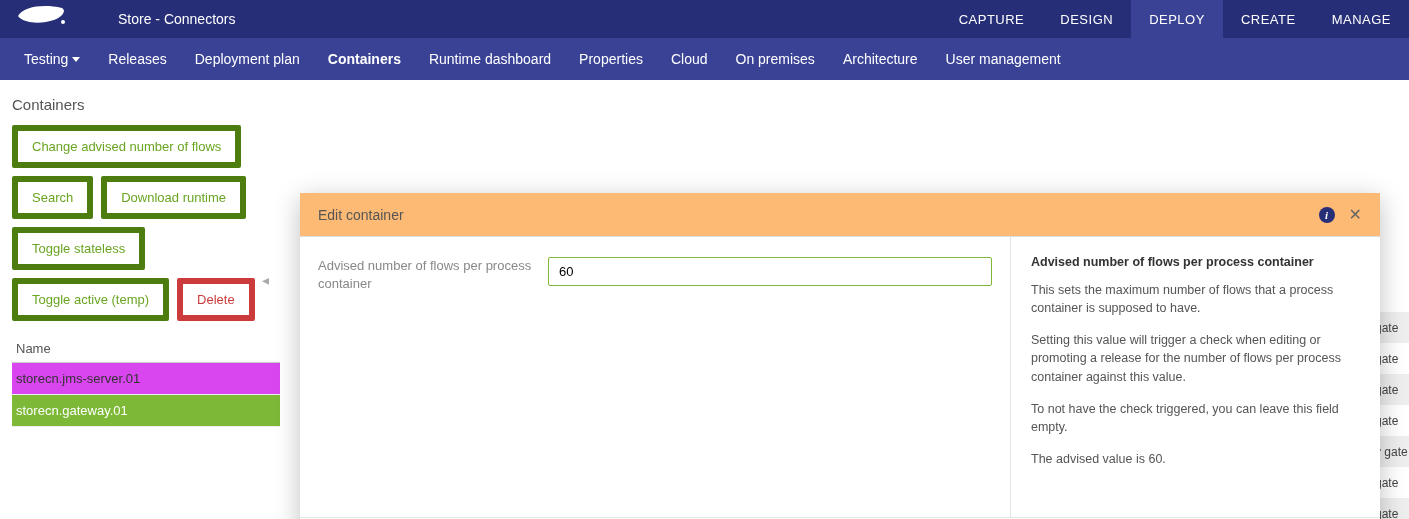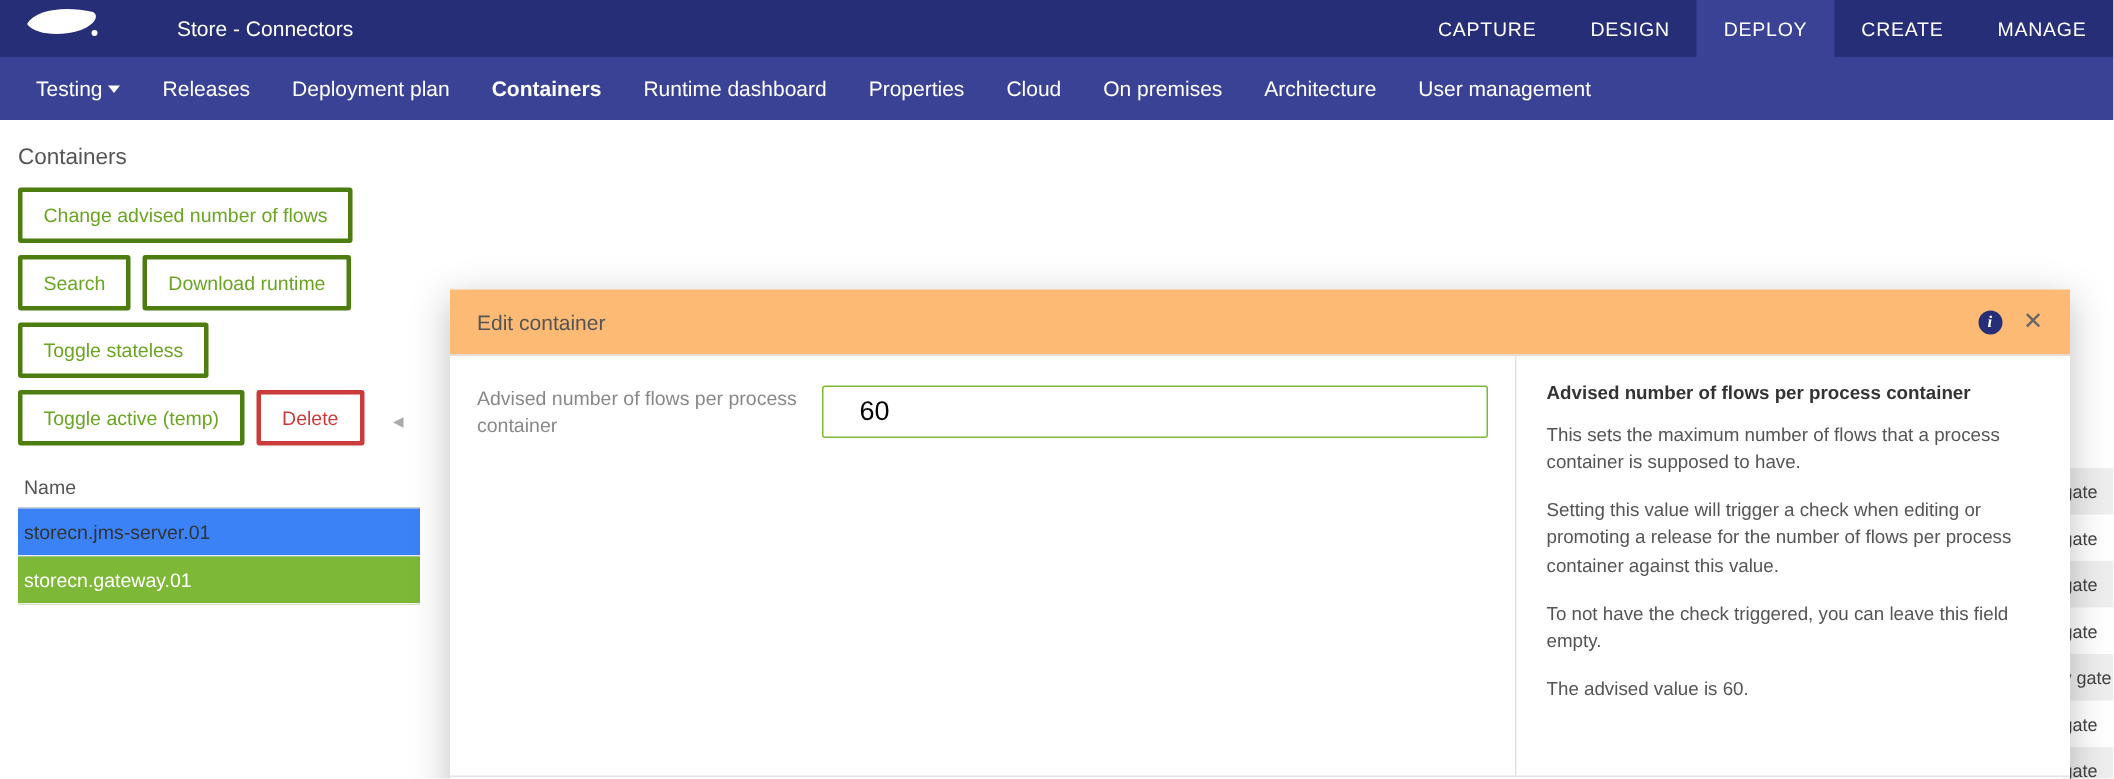--- a/index.html
+++ b/index.html
@@ -20,24 +20,24 @@
   .subnav .sitem.active { font-weight: 700; }
   .caret-down { display:inline-block; margin-left:4px; width:0;height:0;border-left:4px solid transparent;border-right:4px solid transparent;border-top:5px solid #fff; }
 
   
   .main { display: flex; position: relative; }
 
   
   .left { width: 290px; padding: 16px 10px 0 12px; }
   .left h3 { font-size: 15px; font-weight: 500; color: #555; margin-bottom: 12px; }
   .btnrow { display: flex; flex-wrap: wrap; gap: 8px; margin-bottom: 8px; }
-  .obtn { border: 3px solid #4d7c0f; background: #fff; color: #6aa522; font-size: 13px; padding: 8px 14px; border-radius: 2px; cursor: pointer; }
+  .obtn { border: 6px solid #4d7c0f; background: #fff; color: #6aa522; font-size: 13px; padding: 8px 14px; border-radius: 2px; cursor: pointer; }
   .obtn.red { border-color: #cc3b3b; color: #cc3b3b; }
   .thead { margin-top: 14px; font-size: 13px; color: #555; padding: 6px 4px; border-bottom: 1px solid #ccc; }
-  .trow { font-size: 13px; padding: 8px 4px; border-bottom: 1px solid #eee; background: #3b82f6; }
+  .trow { font-size: 13px; padding: 8px 4px; border-bottom: 1px solid #eee; background: #d946ef; }
   .trow.sel { background: #7db837; color: #fff; }
 
   .collapse-handle { position:absolute; left: 262px; top: 192px; color:#aaa; font-size:14px; cursor:pointer; }
 
   
   .bgrows { position:absolute; right:0; top:232px; width:36px; }
   .bgrows div { height:31px; font-size:12px; color:#444; display:flex; align-items:center; padding-left:2px; overflow:hidden; white-space:nowrap; }
   .bgrows div:nth-child(odd){ background:#eee; }
   .footline { position:absolute; bottom:0; left:490px; right:0; display:flex; color:#666; font-size:13px; }
   .footline span:nth-child(1){ width:110px; }
@@ -50,21 +50,21 @@
   .dlg-head { height:44px; background:#fdba74; display:flex; align-items:center; padding:0 18px; border-bottom:1px solid #ddd; }
   .dlg-head .title { font-size:14px; color:#555; }
   .dlg-head .icons { margin-left:auto; display:flex; gap:14px; align-items:center; }
   .info-icon { width:16px;height:16px;border-radius:50%;background:#262e77;color:#fff;font-size:11px;font-weight:700;display:flex;align-items:center;justify-content:center;cursor:pointer; font-style:italic; font-family:Georgia,serif; }
   .close-icon { font-size:16px; color:#666; cursor:pointer; line-height:1; }
 
   .dlg-body { flex:1; display:flex; }
   .form-area { flex:1; padding:20px 18px; display:flex; }
   .form-label { width:230px; font-size:13px; color:#888; line-height:1.4; }
   .form-input { flex:1; }
-  .form-input input { width:100%; border:1px solid #7db837; border-radius:2px; padding:6px 24px; font-size:18px; outline:none; }
+  .form-input input { width:100%; border:1px solid #7db837; border-radius:2px; padding:6px 10px; font-size:13px; outline:none; }
 
   .help-area { width:370px; border-left:1px solid #e3e3e3; padding:18px 20px; font-size:12.5px; color:#555; }
   .help-area h4 { font-size:12.5px; font-weight:700; color:#333; margin-bottom:12px; }
   .help-area p { margin-bottom:14px; line-height:1.45; }
 
   .dlg-foot { height:56px; border-top:1px solid #e3e3e3; display:flex; align-items:center; padding:0 18px; gap:10px; }
 </style>
 </head>
 <body>
 

